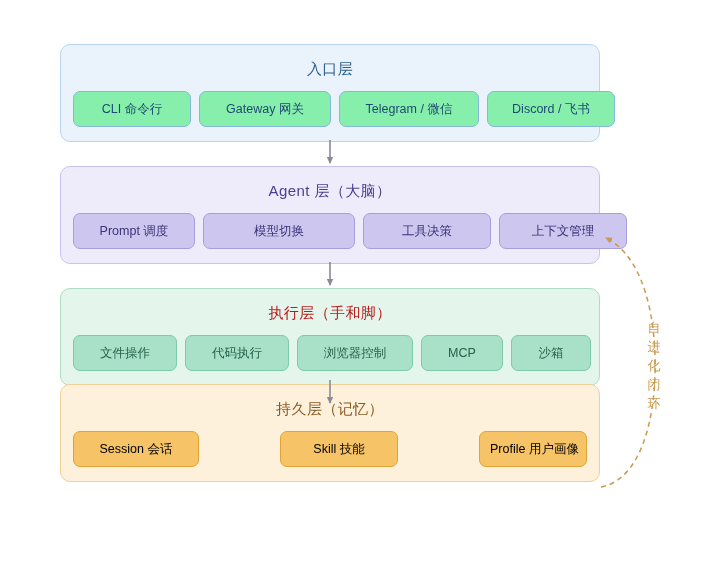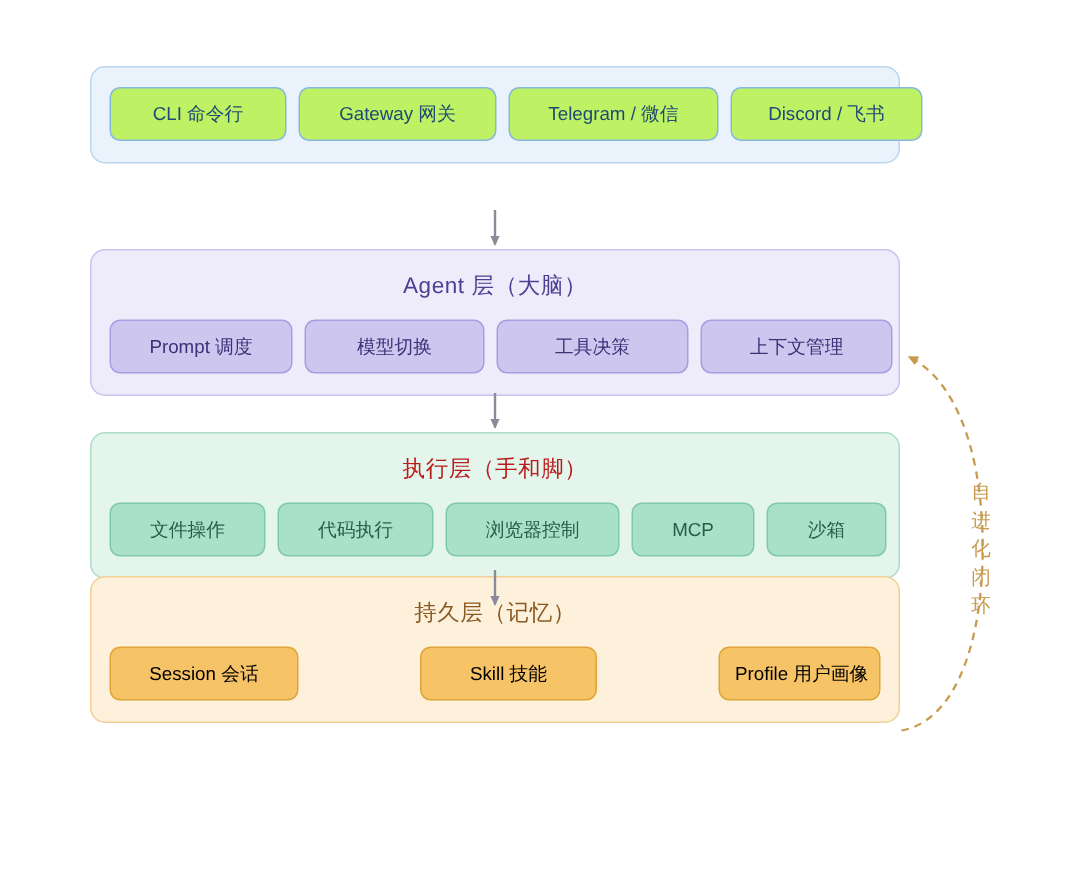--- a/index.html
+++ b/index.html
@@ -68,21 +68,21 @@
   }
 
   
   .layer-entry {
     top: 44px;
     background: #eaf3fb;
     border-color: #b9d6ee;
   }
   .layer-entry .layer-title { color: #2a5d8f; }
   .layer-entry .chip {
-    background: #bef264;
+    background: #86efac;
     border-color: #86b7dd;
     color: #1f4a73;
   }
 
   
   .layer-agent {
     top: 166px;
     background: #eeecfb;
     border-color: #c9c2ee;
   }
@@ -142,33 +142,34 @@
     letter-spacing: 0;
   }
   .loop-label span { display: block; }
 </style>
 </head>
 <body>
 
 <div id="diagram">
 
   <div class="layer layer-entry">
+    <div class="layer-title">入口层</div>
     <div class="chips">
       <div class="chip" style="width: 118px;">CLI 命令行</div>
       <div class="chip" style="width: 132px;">Gateway 网关</div>
       <div class="chip" style="width: 140px;">Telegram / 微信</div>
       <div class="chip" style="width: 128px;">Discord / 飞书</div>
     </div>
   </div>
 
   <div class="layer layer-agent">
     <div class="layer-title">Agent 层（大脑）</div>
     <div class="chips">
       <div class="chip" style="width: 122px;">Prompt 调度</div>
-      <div class="chip" style="width: 120px;">模型切换</div>
+      <div class="chip" style="width: 152px;">模型切换</div>
       <div class="chip" style="width: 128px;">工具决策</div>
       <div class="chip" style="width: 128px;">上下文管理</div>
     </div>
   </div>
 
   <div class="layer layer-exec">
     <div class="layer-title">执行层（手和脚）</div>
     <div class="chips">
       <div class="chip" style="width: 104px;">文件操作</div>
       <div class="chip" style="width: 104px;">代码执行</div>

